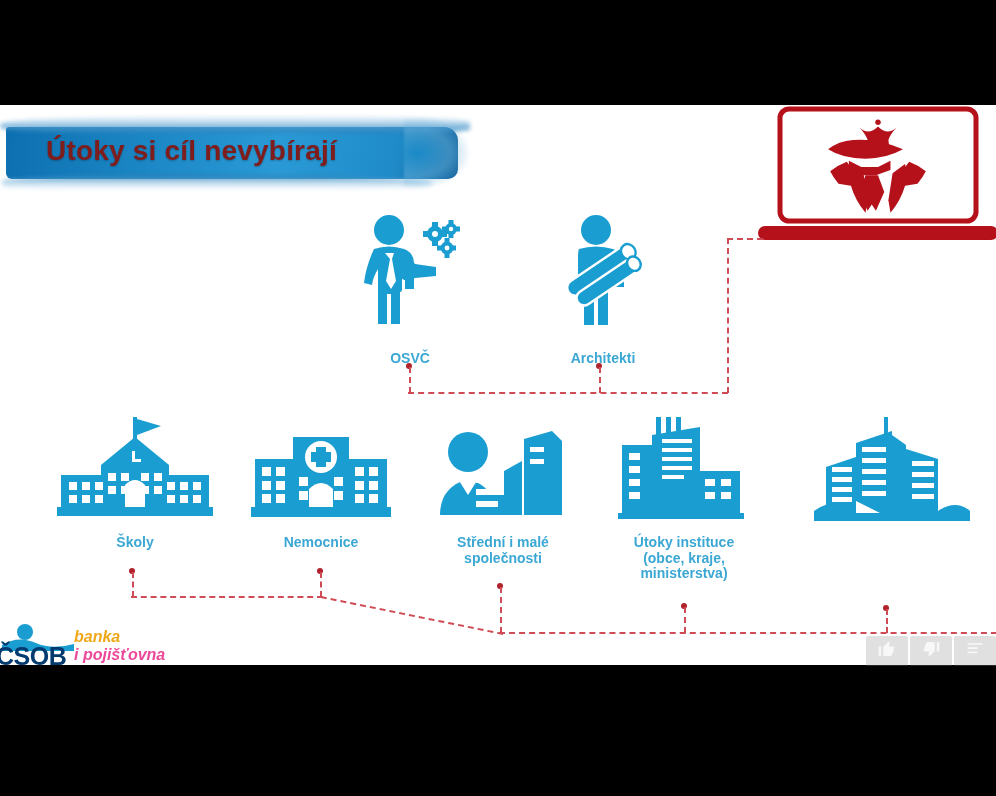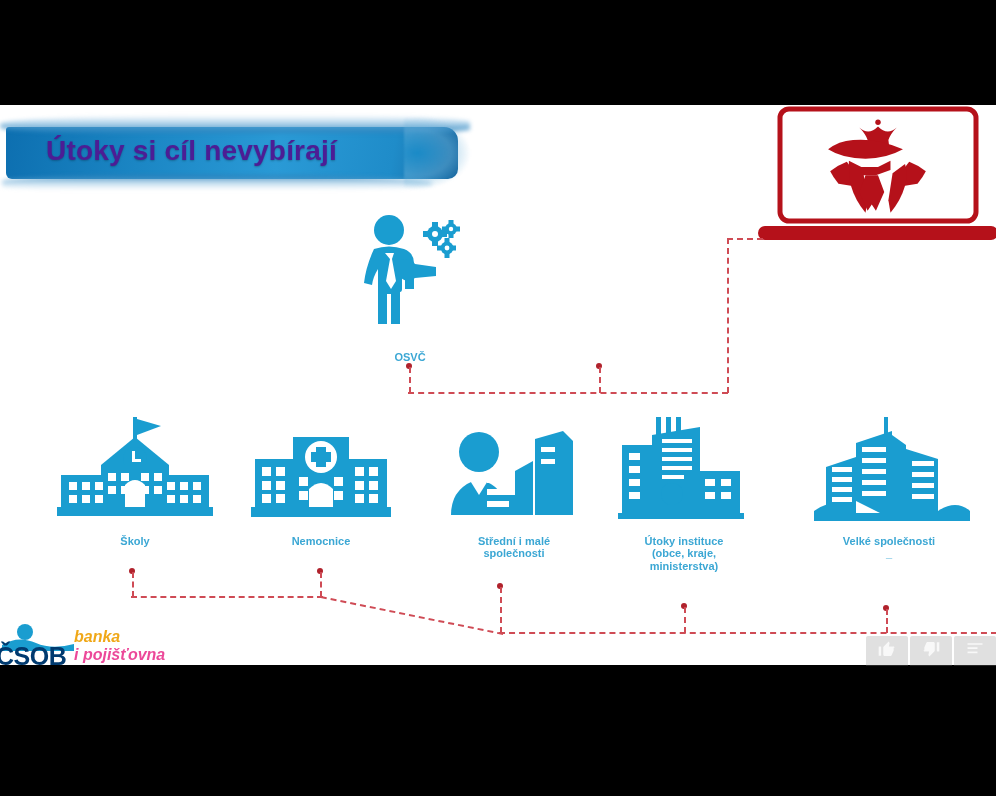--- a/index.html
+++ b/index.html
@@ -34,29 +34,29 @@
     background:linear-gradient(0deg,rgba(255,255,255,0) 0%,rgba(130,185,222,.5) 50%,rgba(30,120,180,.85) 100%);
     filter:blur(2px);border-radius:40% 50% 35% 25%;
   }
   #title-banner .brush-tail{
     position:absolute;left:404px;top:4px;width:66px;height:72px;
     background:radial-gradient(ellipse at 20% 50%,rgba(26,140,201,.85) 0%,rgba(110,180,220,.45) 45%,rgba(255,255,255,0) 72%);
     filter:blur(1px);
   }
   #title-text{
     position:absolute;left:46px;top:22px;width:400px;
-    color:#4c1d95;font-size:28px;font-weight:600;letter-spacing:.2px;
+    color:#7f1d1d;font-size:28px;font-weight:600;letter-spacing:.2px;
     text-shadow:0 1px 2px rgba(0,0,0,.25);white-space:nowrap;
   }
 
   
   .node{position:absolute;text-align:center;}
   .node .glyph{display:block;margin:0 auto;}
   .node .cap{
-    display:block;color:#3ba7d4;font-size:11px;font-weight:600;
+    display:block;color:#3ba7d4;font-size:14px;font-weight:600;
     line-height:1.12;margin-top:4px;white-space:pre-line;
   }
 
   
   .dot{position:absolute;width:6px;height:6px;border-radius:50%;background:#b0222c;}
   .vline{position:absolute;width:0;border-left:2.5px dashed #cf4b55;}
   .hline{position:absolute;height:0;border-top:2.5px dashed #cf4b55;}
   .diag{position:absolute;height:0;border-top:2.5px dashed #cf4b55;transform-origin:0 0;}
 
   
@@ -150,20 +150,41 @@
                 <rect x="89.5" y="41" width="5" height="4"></rect>
               <rect x="82" y="32.5" width="4" height="5"></rect>
                 <rect x="97" y="32.5" width="4" height="5"></rect>
             </g>
           </g>
         </svg>
       </span>
       <span class="cap">OSVČ</span>
     </div>
 
+    <div class="node" style="left:548px;top:108px;width:110px;">
+      <span class="glyph">
+        <svg width="110" height="130" viewBox="0 0 110 130" aria-hidden="true">
+          <g fill="#1a9dd0">
+            <circle cx="48" cy="17" r="15"></circle>
+            <path d="M31,36 q17,-5 34,0 q11,4 11,16 l0,22 l-10,0 l0,-14 l-3,0 l0,14
+                     q0,4 -3,4 l0,34 l-10,0 l0,-32 l-4,0 l0,32 l-10,0 l0,-38
+                     q-6,-2 -6,-14 l0,-14 q0,-8 1,-10 z"></path>
+            <g transform="rotate(-34 56 60)">
+              <rect x="16" y="48" width="74" height="16" rx="8" fill="#1a9dd0"></rect>
+              <rect x="16" y="48" width="74" height="16" rx="8" fill="none" stroke="#ffffff" stroke-width="2.4"></rect>
+              <ellipse cx="88" cy="56" rx="7" ry="8" fill="#ffffff" stroke="#1a9dd0" stroke-width="2.4"></ellipse>
+              <rect x="18" y="62" width="70" height="15" rx="7.5" fill="#1a9dd0"></rect>
+              <rect x="18" y="62" width="70" height="15" rx="7.5" fill="none" stroke="#ffffff" stroke-width="2.4"></rect>
+              <ellipse cx="86" cy="69" rx="6.5" ry="7.5" fill="#ffffff" stroke="#1a9dd0" stroke-width="2.4"></ellipse>
+            </g>
+          </g>
+        </svg>
+      </span>
+      <span class="cap">Architekti</span>
+    </div>
 
     <div class="node" style="left:245px;top:332px;width:152px;">
       <span class="glyph">
         <svg width="152" height="90" viewBox="0 0 152 90" aria-hidden="true">
           <g fill="#1a9dd0">
             <rect x="48" y="0" width="56" height="70"></rect>
             <rect x="10" y="22" width="40" height="48"></rect>
             <rect x="102" y="22" width="40" height="48"></rect>
             <rect x="6" y="70" width="140" height="10"></rect>
             <circle cx="76" cy="20" r="16" fill="#ffffff"></circle>
@@ -228,21 +249,21 @@
               <rect x="112" y="80" width="8" height="8"></rect>
                 <rect x="125" y="80" width="8" height="8"></rect>
                 <rect x="138" y="80" width="8" height="8"></rect>
             </g>
           </g>
         </svg>
       </span>
       <span class="cap">Školy</span>
     </div>
 
-    <div class="node" style="left:441px;top:322px;width:146px;">
+    <div class="node" style="left:430px;top:322px;width:146px;">
       <span class="glyph">
         <svg width="146" height="100" viewBox="0 0 146 100" aria-hidden="true">
           <g fill="#1a9dd0">
             <circle cx="38" cy="25" r="20"></circle>
             <path d="M10,88 q0,-28 28,-36 q28,8 28,36 z"></path>
             <path d="M28,52 l10,16 l10,-16 l-6,-4 l-8,0 z" fill="#ffffff"></path>
             <path d="M94,12 l28,-8 l0,84 l-28,0 z"></path>
             <path d="M122,4 l10,10 l0,74 l-10,0 z"></path>
             <path d="M74,44 l18,-10 l0,54 l-18,0 z"></path>
             <rect x="58" y="62" width="18" height="26"></rect>
@@ -320,22 +341,20 @@
               <rect x="62" y="76" width="24" height="5"></rect>
               <rect x="112" y="46" width="22" height="5"></rect>
               <rect x="112" y="57" width="22" height="5"></rect>
               <rect x="112" y="68" width="22" height="5"></rect>
               <rect x="112" y="79" width="22" height="5"></rect>
             </g>
             <path d="M56,86 l24,12 l-24,0 z" fill="#ffffff"></path>
           </g>
         </svg>
       </span>
-      <span class="cap">Velké společnosti
-_</span>
     </div>
 
     <div>
 
       <span class="dot" style="left:406px;top:258px;"></span>
       <span class="vline" style="left:409px;top:262px;height:26px;"></span>
       <span class="dot" style="left:596px;top:258px;"></span>
       <span class="vline" style="left:599px;top:262px;height:26px;"></span>
       <span class="hline" style="left:408px;top:287px;width:320px;"></span>
       <span class="vline" style="left:727px;top:133px;height:155px;"></span>

